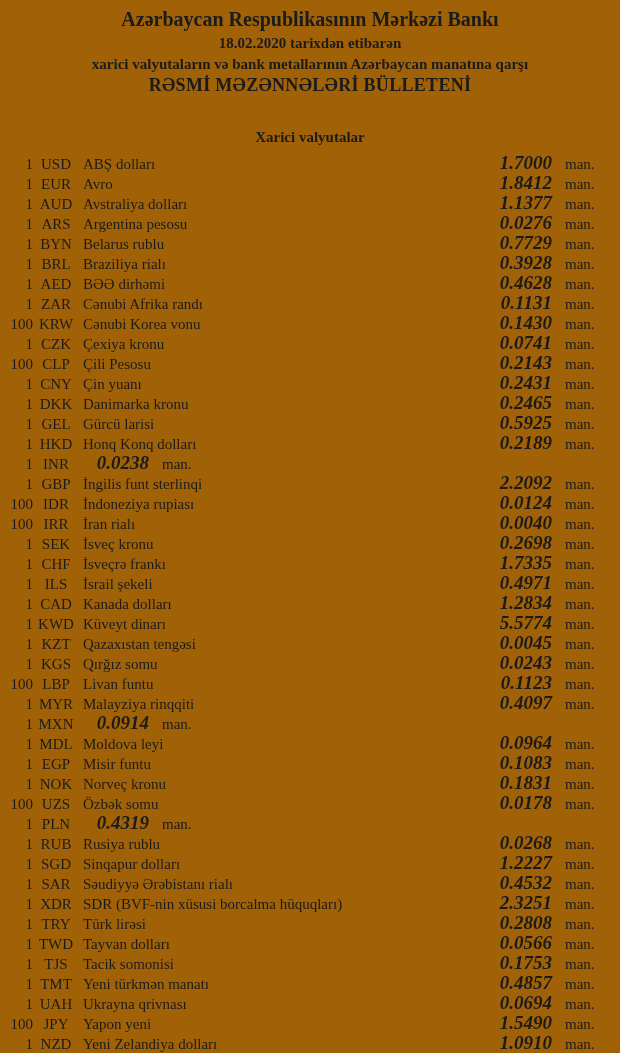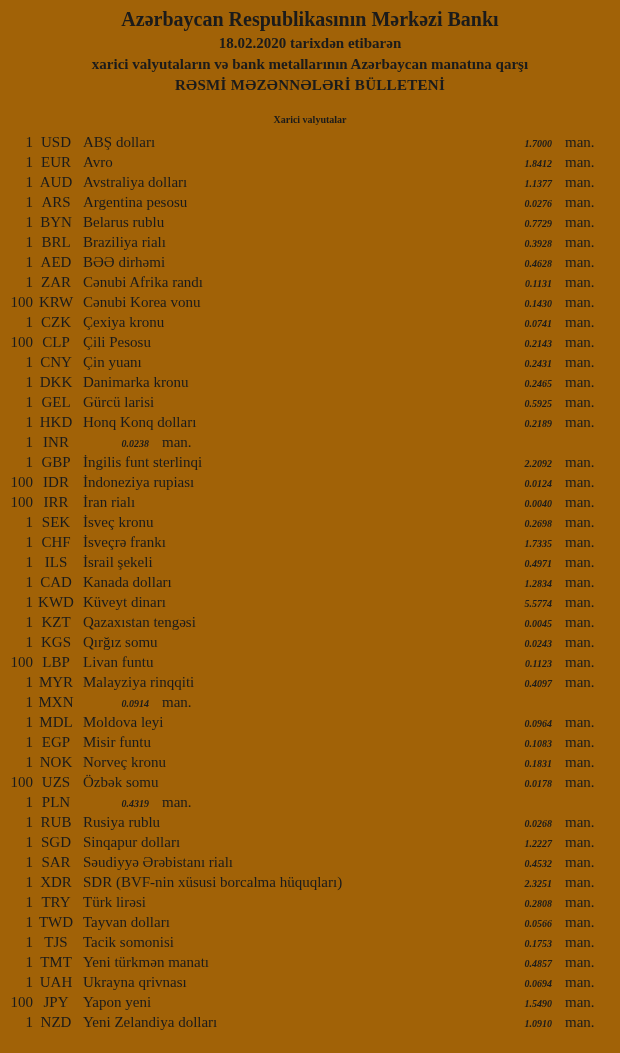--- a/index.html
+++ b/index.html
@@ -33,30 +33,30 @@
     font-weight: bold;
     line-height: 21px;
     margin-top: 2px;
   }
   .header .subtitle {
     font-size: 15px;
     font-weight: bold;
     line-height: 21px;
   }
   .header .bulletin-line {
-    font-size: 15px;
+    font-size: 18px;
     font-weight: bold;
     line-height: 21px;
     letter-spacing: 0.3px;
   }
   .section-title {
     text-align: center;
-    font-size: 10px;
-    font-weight: bold;
-    margin-top: 18px;
+    font-size: 15px;
+    font-weight: bold;
+    margin-top: 33px;
   }
   .rates-table {
     margin-top: 7px;
   }
   .row {
     display: flex;
     align-items: baseline;
     height: 20px;
     line-height: 20px;
     font-size: 15px;
@@ -76,21 +76,21 @@
     padding-left: 4px;
     white-space: nowrap;
     overflow: hidden;
   }
   .cell-rate {
     width: 70px;
     text-align: right;
     flex: 0 0 auto;
     font-weight: bold;
     font-style: italic;
-    font-size: 10px;
+    font-size: 19px;
   }
   .cell-unit {
     width: 40px;
     flex: 0 0 auto;
     margin-left: 13px;
     margin-right: 15px;
   }
 </style>
 </head>
 <body>

